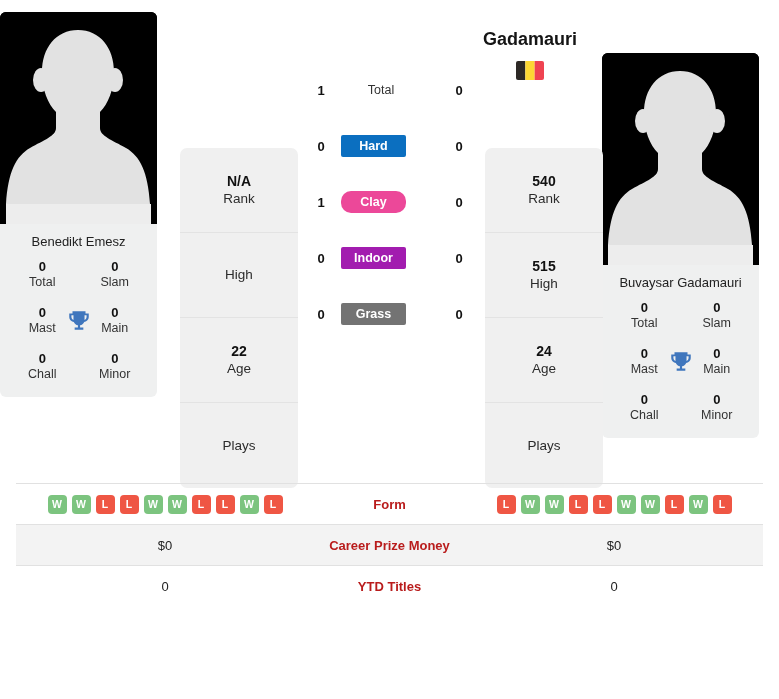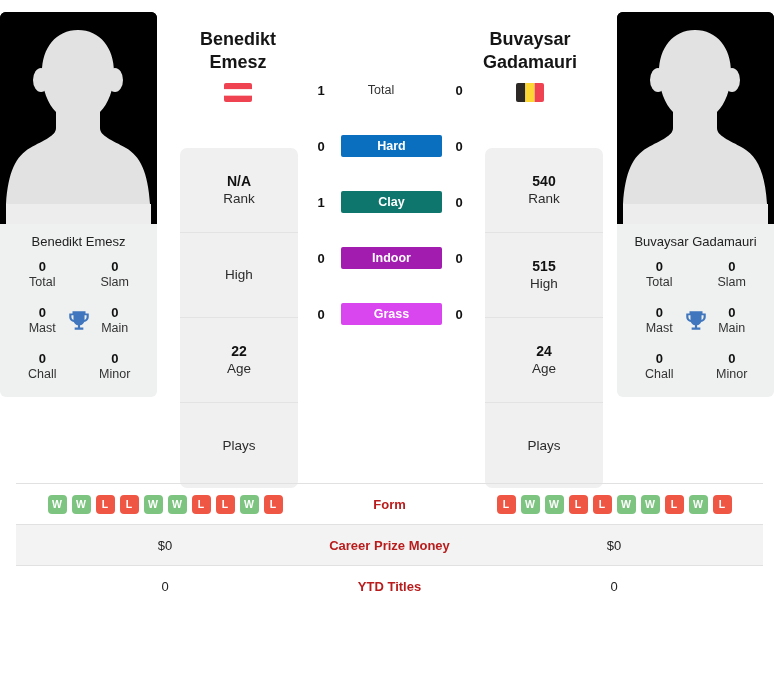--- a/index.html
+++ b/index.html
@@ -21,21 +21,21 @@
     height: 478px;
   }
 
   
   .player-col {
     position: absolute;
     top: 12px;
     width: 157px;
   }
   .player-col.left  { left: 0; }
-  .player-col.right { left: 617px; }
+  .player-col.right { left: 602px; margin-top: 41px; }
 
   .photo-wrap {
     width: 157px;
     height: 212px;
     background: #000000;
     border-radius: 6px 6px 0 0;
     overflow: hidden;
     position: relative;
   }
   .photo-wrap svg { display: block; width: 100%; height: 100%; }
@@ -151,21 +151,21 @@
     width: 80px;
     text-align: center;
     font-size: 12.5px;
     color: #333;
   }
   .h2h-bar {
     position: absolute;
     left: 41px;
     top: 50%;
     transform: translateY(-50%);
-    width: 101px;
+    width: 65px;
     height: 22px;
     border-radius: 2px;
     display: flex;
     align-items: center;
     justify-content: center;
     font-size: 12.5px;
     font-weight: bold;
     color: #ffffff;
   }
 
@@ -296,34 +296,22 @@
             <div class="v">0</div>
             <div class="l">Minor</div>
           </div>
           <svg class="trophy-icon" viewBox="0 0 24 24">
             <path d="M6 3 h12 v2 h3 v3 c0 3-2.4 4.6-4.2 4.9 C16 14.7 14.6 15.6 13 15.9 V18 h3 v2 H8 v-2 h3 v-2.1 c-1.6-.3-3-1.2-3.8-3 C5.4 12.6 3 11 3 8 V5 h3 Z M5 6.6 V8 c0 1.7 1 2.6 1.9 3 V6.6 Z M19 6.6 h-1.9 v4.4 C18 10.6 19 9.7 19 8 Z" fill="#3f76bd"></path>
           </svg>
         </div>
       </div>
     </div>
 
-    <div class="headline left">
-      <div class="nm">Benedikt</div>
-      <div class="nm">Emesz</div>
-      <span class="flag">
-        <svg viewBox="0 0 28 19">
-          <rect x="0" y="0" width="28" height="6.34" fill="#ef4351"></rect>
-          <rect x="0" y="6.34" width="28" height="6.32" fill="#ffffff"></rect>
-          <rect x="0" y="12.66" width="28" height="6.34" fill="#ef4351"></rect>
-        </svg>
-      </span>
-    </div>
 
     <div class="headline right">
-      <div class="nm">Buvaysar</div>
       <div class="nm">Gadamauri</div>
       <span class="flag">
         <svg viewBox="0 0 28 19">
           <rect x="0" y="0" width="9.34" height="19" fill="#2d2926"></rect>
           <rect x="9.34" y="0" width="9.32" height="19" fill="#fdd834"></rect>
           <rect x="18.66" y="0" width="9.34" height="19" fill="#ef4351"></rect>
         </svg>
       </span>
     </div>
 
@@ -336,33 +324,33 @@
       </div>
 
       <div class="h2h-row">
         <div class="h2h-score l">0</div>
         <div class="h2h-bar" id="bar-hard" style="background: rgb(11, 111, 192);">Hard</div>
         <div class="h2h-score r">0</div>
       </div>
 
       <div class="h2h-row">
         <div class="h2h-score l">1</div>
-        <div class="h2h-bar" id="bar-clay" style="background: #0f766e;">Clay</div>
+        <div class="h2h-bar" id="bar-clay" style="background: #ec4899; border-radius: 10px;">Clay</div>
         <div class="h2h-score r">0</div>
       </div>
 
       <div class="h2h-row">
         <div class="h2h-score l">0</div>
         <div class="h2h-bar" id="bar-indoor" style="background: #a21caf;">Indoor</div>
         <div class="h2h-score r">0</div>
       </div>
 
       <div class="h2h-row">
         <div class="h2h-score l">0</div>
-        <div class="h2h-bar" id="bar-grass" style="background: #d946ef;">Grass</div>
+        <div class="h2h-bar" id="bar-grass" style="background: #737373;">Grass</div>
         <div class="h2h-score r">0</div>
       </div>
     </div>
 
     <div class="strip-col left">
       <div class="strip-cell">
         <span class="v">N/A</span>
         <span class="l">Rank</span>
       </div>
       <div class="strip-cell">

